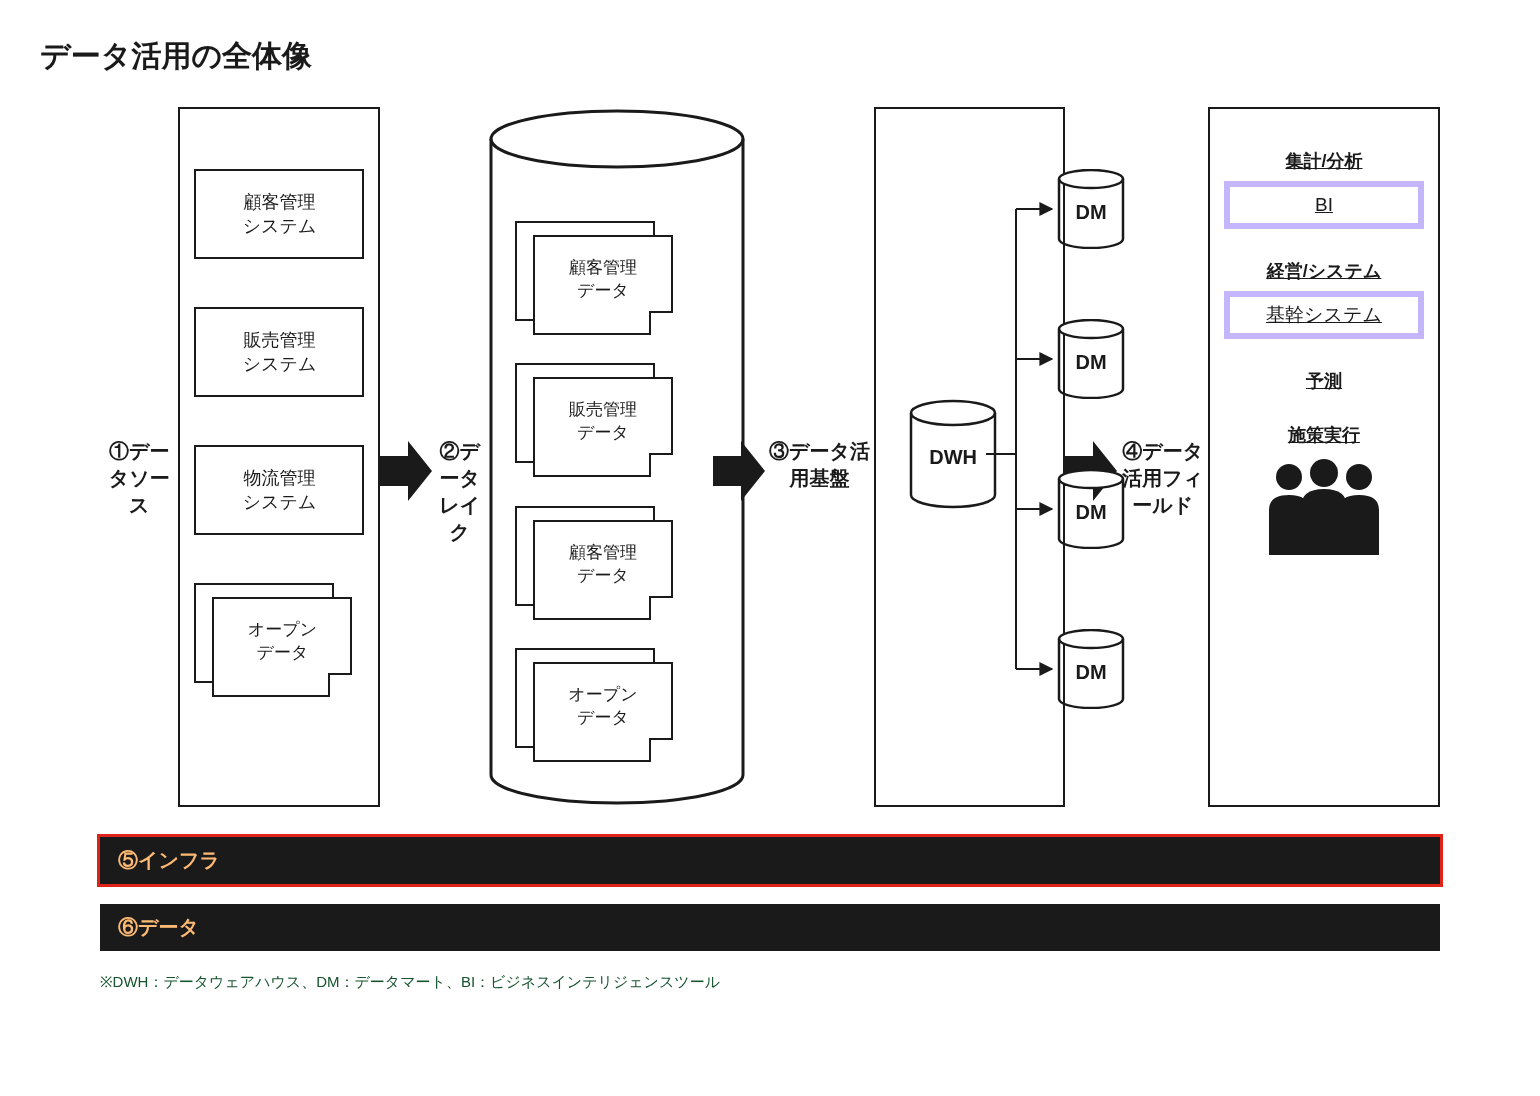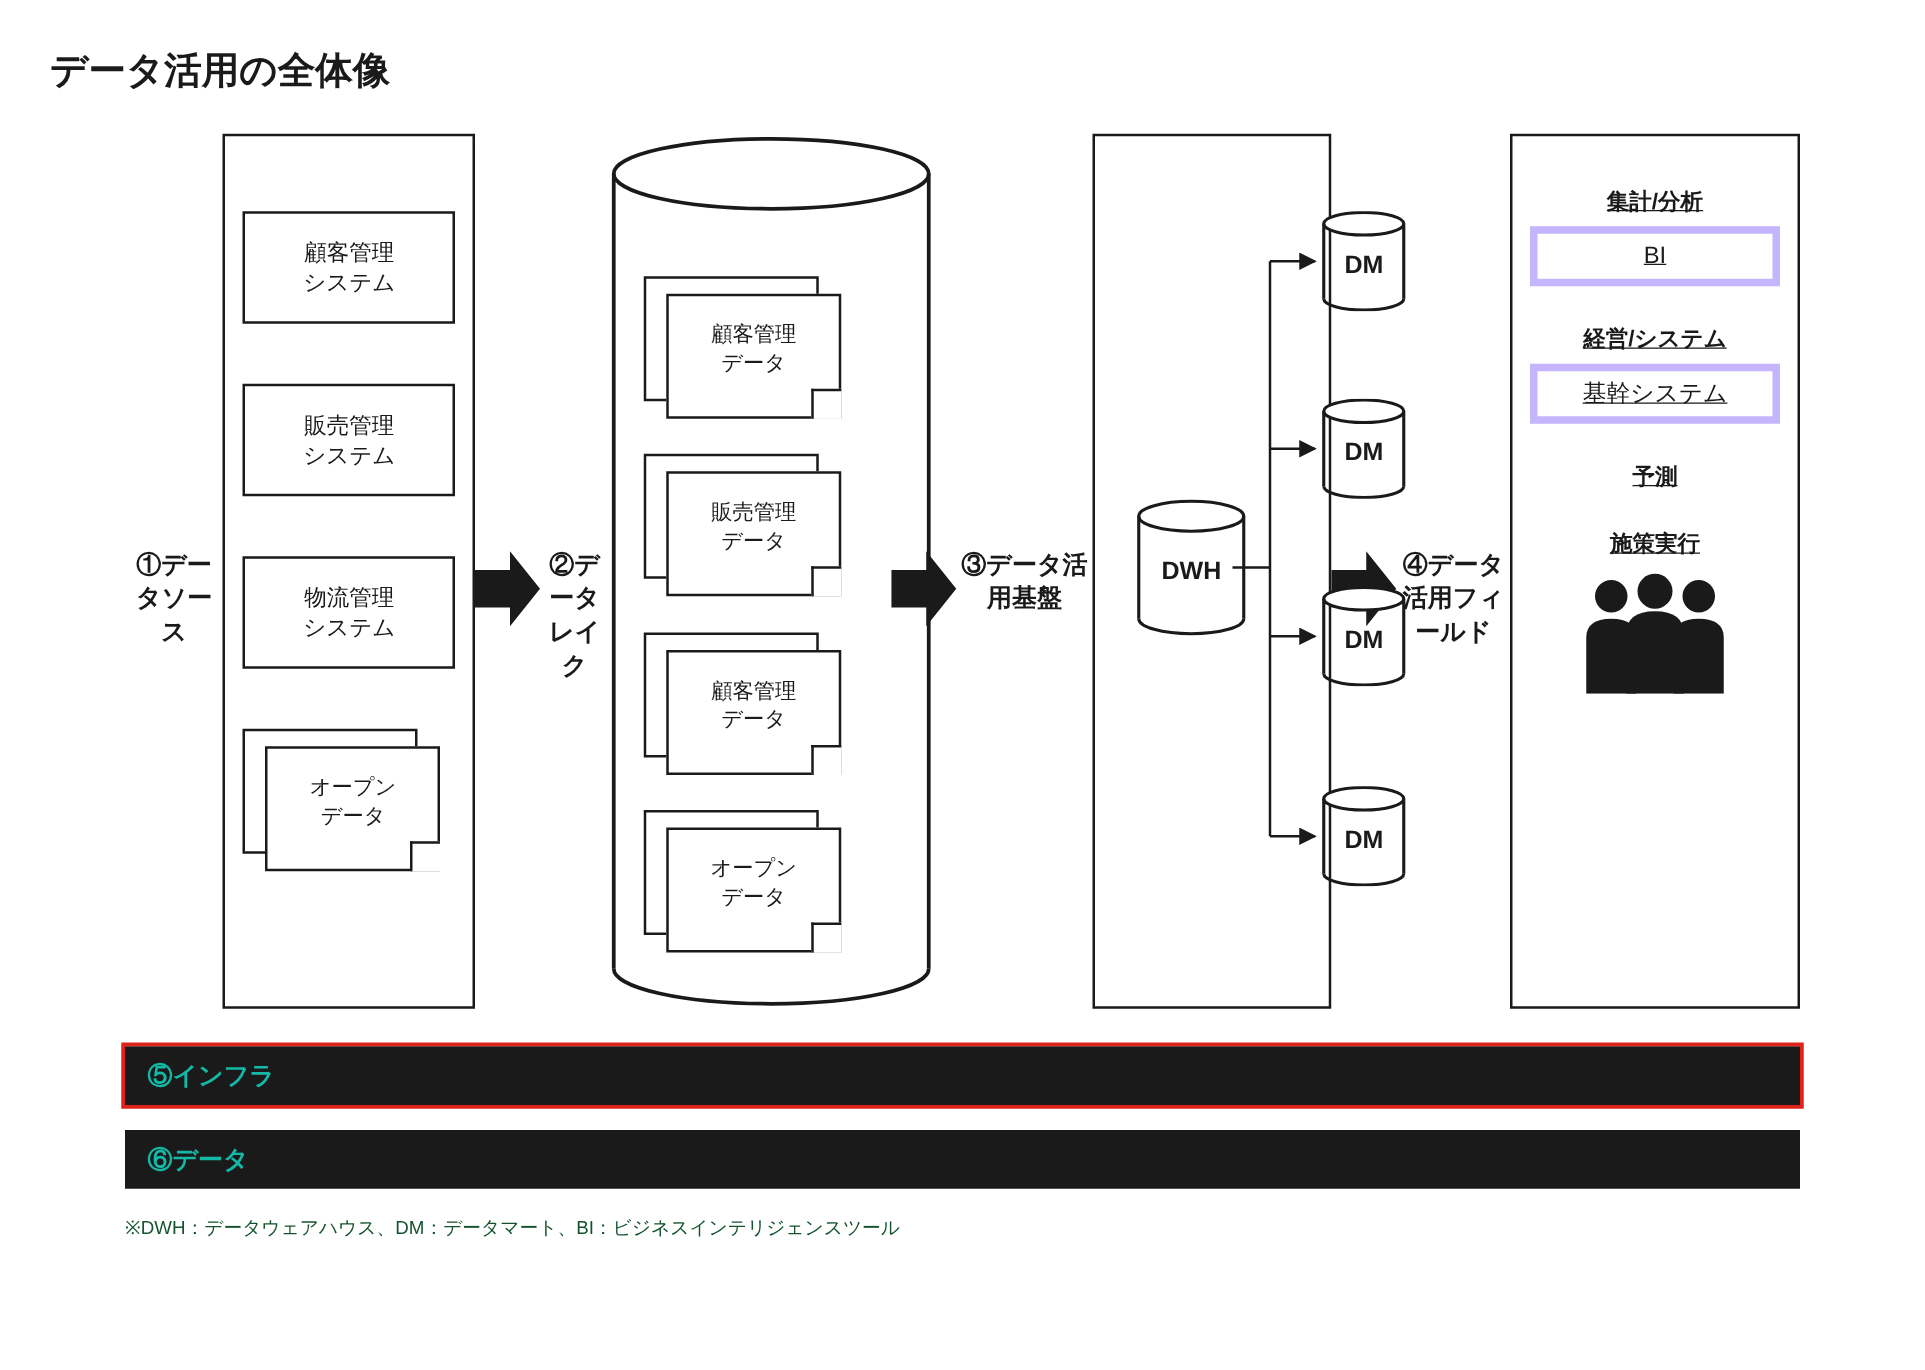--- a/index.html
+++ b/index.html
@@ -151,21 +151,21 @@
     width: 200px; height: 48px;
     display: flex; align-items: center; justify-content: center;
     font-size: 19px;
   }
   .c4-gap { flex: 0 0 30px; }
 
   
   .bars { margin: 0 60px; }
   .bar {
     background: #1a1a1a;
-    color: #14b8a6;
+    color: #fdba74;
     font-size: 20px;
     font-weight: 700;
     padding: 10px 18px;
     margin-bottom: 20px;
   }
   .bar.hl { outline: 3px solid #e0231a; outline-offset: 0; }
   .footnote {
     margin: 0 60px;
     font-size: 15px;
     color: #14532d;

